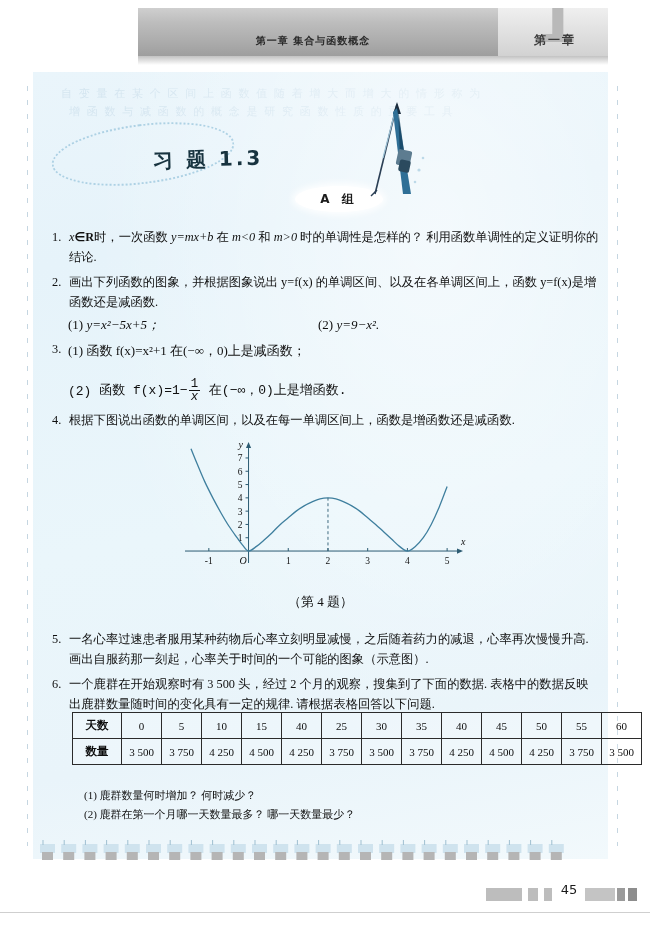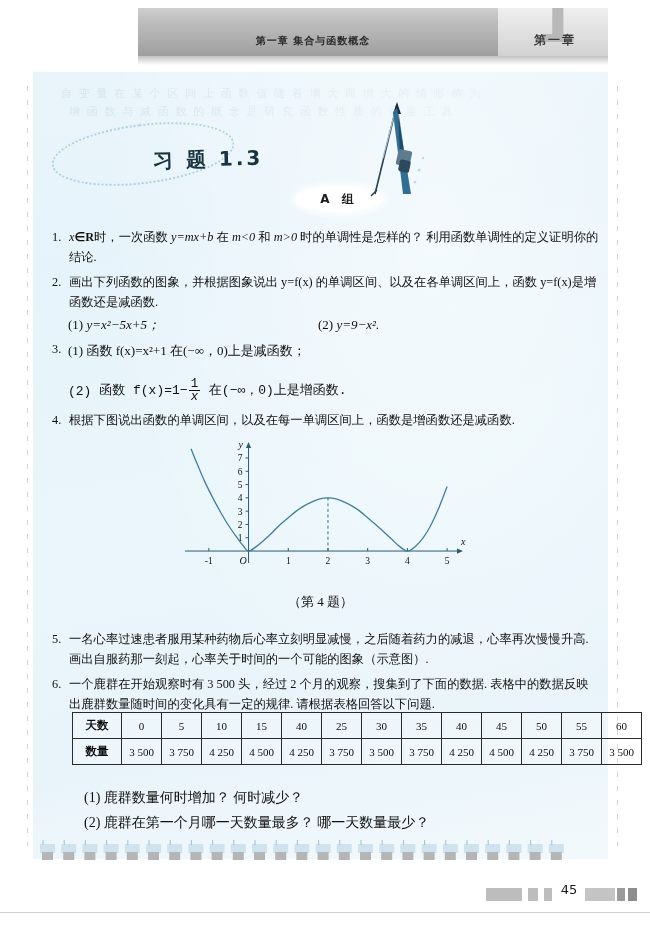--- a/index.html
+++ b/index.html
@@ -242,21 +242,21 @@
     font-weight: bold;
     font-size: 11.5px;
     font-family:"DejaVu Sans","Liberation Sans",sans-serif;
   }
   table.deer td{ width: 35px; }
 
   .qlist{
     position:absolute;
     left: 84px; top: 786px;
     width: 500px;
-    font-size: 14px;
+    font-size: 11px;
     line-height: 1.75;
   }
 
   
   .comb{
     position:absolute;
     left: 40px; top: 840px;
     width: 530px; height: 22px;
   }
 

